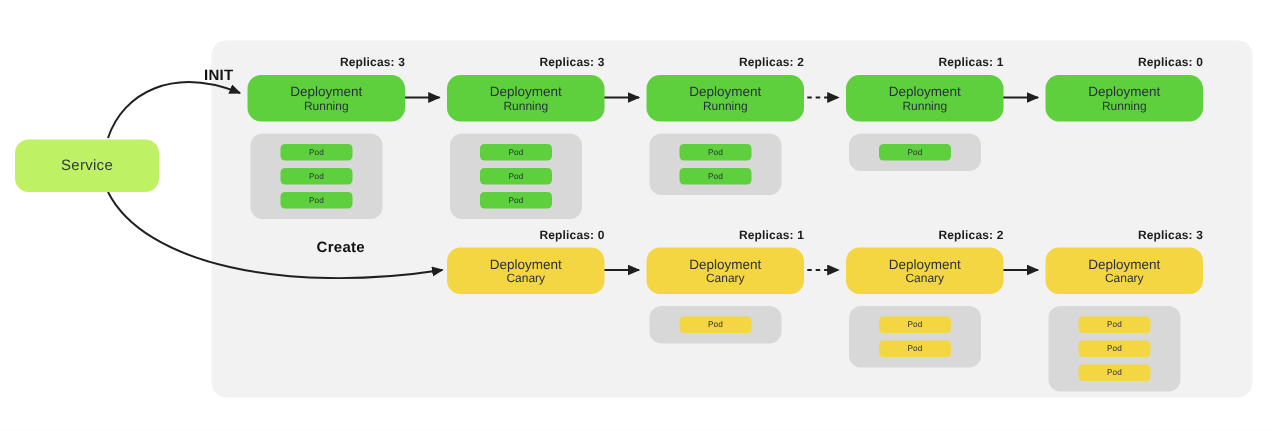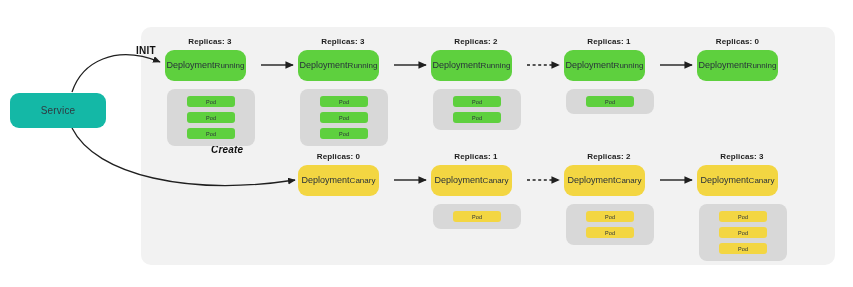--- a/index.html
+++ b/index.html
@@ -36,62 +36,62 @@
     height: 287px;
     pointer-events: none;
   }
   
   #service-node {
     position: absolute;
     left: 10px;
     top: 93px;
     width: 96px;
     height: 35px;
-    background: #14b8a6;
+    background: #bef264;
     border-radius: 9px;
     display: flex;
     align-items: center;
     justify-content: center;
   }
   #service-node .node-title {
     font-size: 10px;
     color: #2f3a42;
     letter-spacing: .2px;
   }
   
   .edge-caption {
     position: absolute;
     font-size: 10px;
     font-weight: bold;
     color: #111111;
     letter-spacing: .2px;
     white-space: nowrap;
   }
   #caption-init { left: 136px; top: 45px; }
-  #caption-create { left: 211px; top: 144px; font-style: italic; }
+  #caption-create { left: 211px; top: 160px; }
 
   
   .stage {
     position: absolute;
   }
   .replicas-label {
     font-size: 8px;
     font-weight: bold;
     color: #1d1d1d;
-    text-align: center;
+    text-align: right;
     letter-spacing: .1px;
     white-space: nowrap;
     margin-bottom: 4px;
   }
   .deployment-box {
-    width: 81px;
+    width: 105px;
     height: 31px;
     border-radius: 9px;
     display: flex;
-    flex-direction: row;
+    flex-direction: column;
     align-items: center;
     justify-content: center;
     line-height: 1.15;
   }
   .deployment-box.green { background: #5ed03e; }
   .deployment-box.yellow { background: #f3d642; }
   .deployment-box .dep-line1 {
     font-size: 9px;
     color: #28313a;
   }

